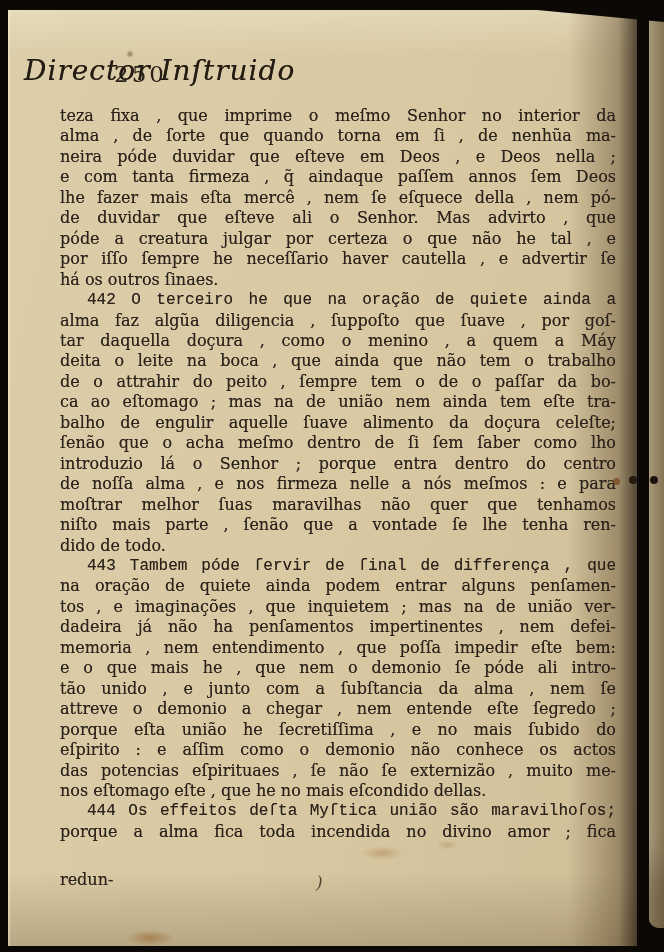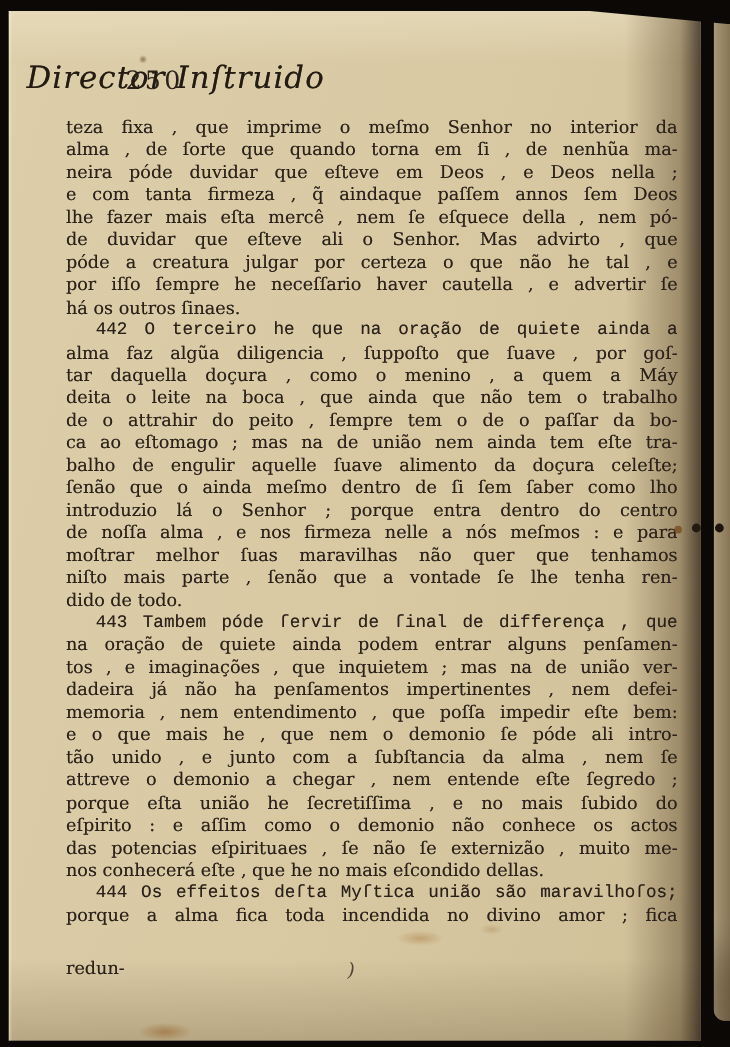--- a/index.html
+++ b/index.html
@@ -108,38 +108,38 @@
       <div class="line">póde a creatura julgar por certeza o que não he tal , e</div>
       <div class="line">por iſſo ſempre he neceſſario haver cautella , e advertir ſe</div>
       <div class="line end">há os outros ſinaes.</div>
       <div class="line indent">442   O terceiro he que na oração de quiete ainda a</div>
       <div class="line">alma faz algũa diligencia , ſuppoſto que ſuave , por goſ-</div>
       <div class="line">tar daquella doçura , como o menino , a quem a Máy</div>
       <div class="line">deita o leite na boca , que ainda que não tem o trabalho</div>
       <div class="line">de o attrahir do peito , ſempre tem o de o paſſar da bo-</div>
       <div class="line">ca ao eſtomago ; mas na de união nem ainda tem eſte tra-</div>
       <div class="line">balho de engulir aquelle ſuave alimento da doçura celeſte;</div>
-      <div class="line">ſenão que o ainda meſmo dentro de ſi ſem ſaber como lho</div>
+      <div class="line">ſenão que o acha meſmo dentro de ſi ſem ſaber como lho</div>
       <div class="line">introduzio lá o Senhor ; porque entra dentro do centro</div>
       <div class="line">de noſſa alma , e nos firmeza nelle a nós meſmos : e para</div>
       <div class="line">moſtrar melhor ſuas maravilhas não quer que tenhamos</div>
       <div class="line">niſto mais parte , ſenão que a vontade ſe lhe tenha ren-</div>
       <div class="line end">dido de todo.</div>
       <div class="line indent">443   Tambem póde ſervir de ſinal de differença , que</div>
       <div class="line">na oração de quiete ainda podem entrar alguns penſamen-</div>
       <div class="line">tos , e imaginações , que inquietem ; mas na de união ver-</div>
       <div class="line">dadeira já não ha penſamentos impertinentes , nem defei-</div>
       <div class="line">memoria , nem entendimento , que poſſa impedir eſte bem:</div>
       <div class="line">e o que mais he , que nem o demonio ſe póde ali intro-</div>
       <div class="line">tão unido , e junto com a ſubſtancia da alma , nem ſe</div>
       <div class="line">attreve o demonio a chegar , nem entende eſte ſegredo ;</div>
       <div class="line">porque eſta união he ſecretiſſima , e no mais ſubido do</div>
       <div class="line">eſpirito : e aſſim como o demonio não conhece os actos</div>
       <div class="line">das potencias eſpirituaes , ſe não ſe externizão , muito me-</div>
-      <div class="line end">nos conhecerá eſte , que he no mais eſcondido dellas.</div>
+      <div class="line end">nos eſtomago eſte , que he no mais eſcondido dellas.</div>
       <div class="line indent">444   Os effeitos deſta Myſtica união são maravilhoſos;</div>
       <div class="line">porque a alma fica toda incendida no divino amor ; fica</div>
       <div class="line end catchword-line">redun-</div>
     </div>
 
     <div class="stain stain-a"></div>
     <div class="stain stain-c"></div>
     <div class="stain stain-d"></div>
   </div>
 

